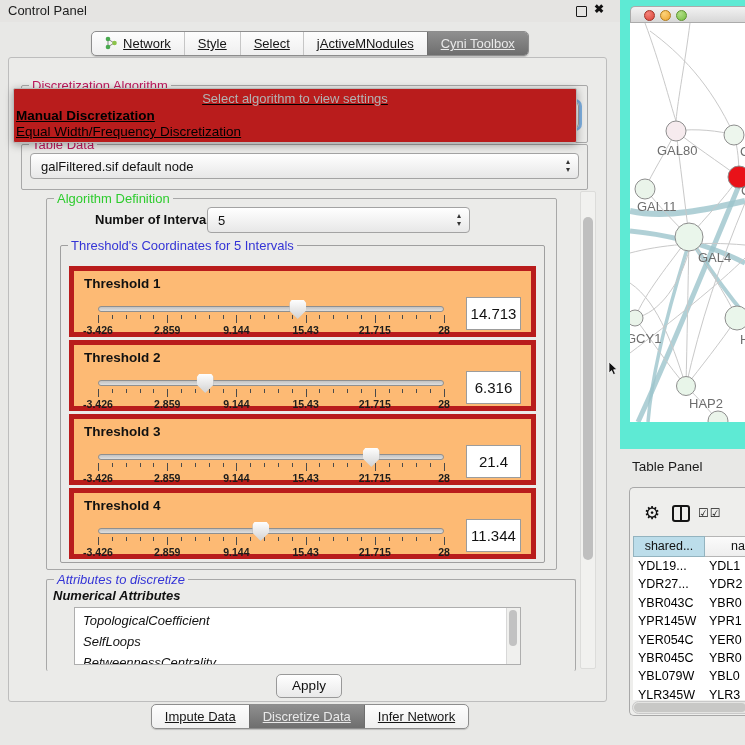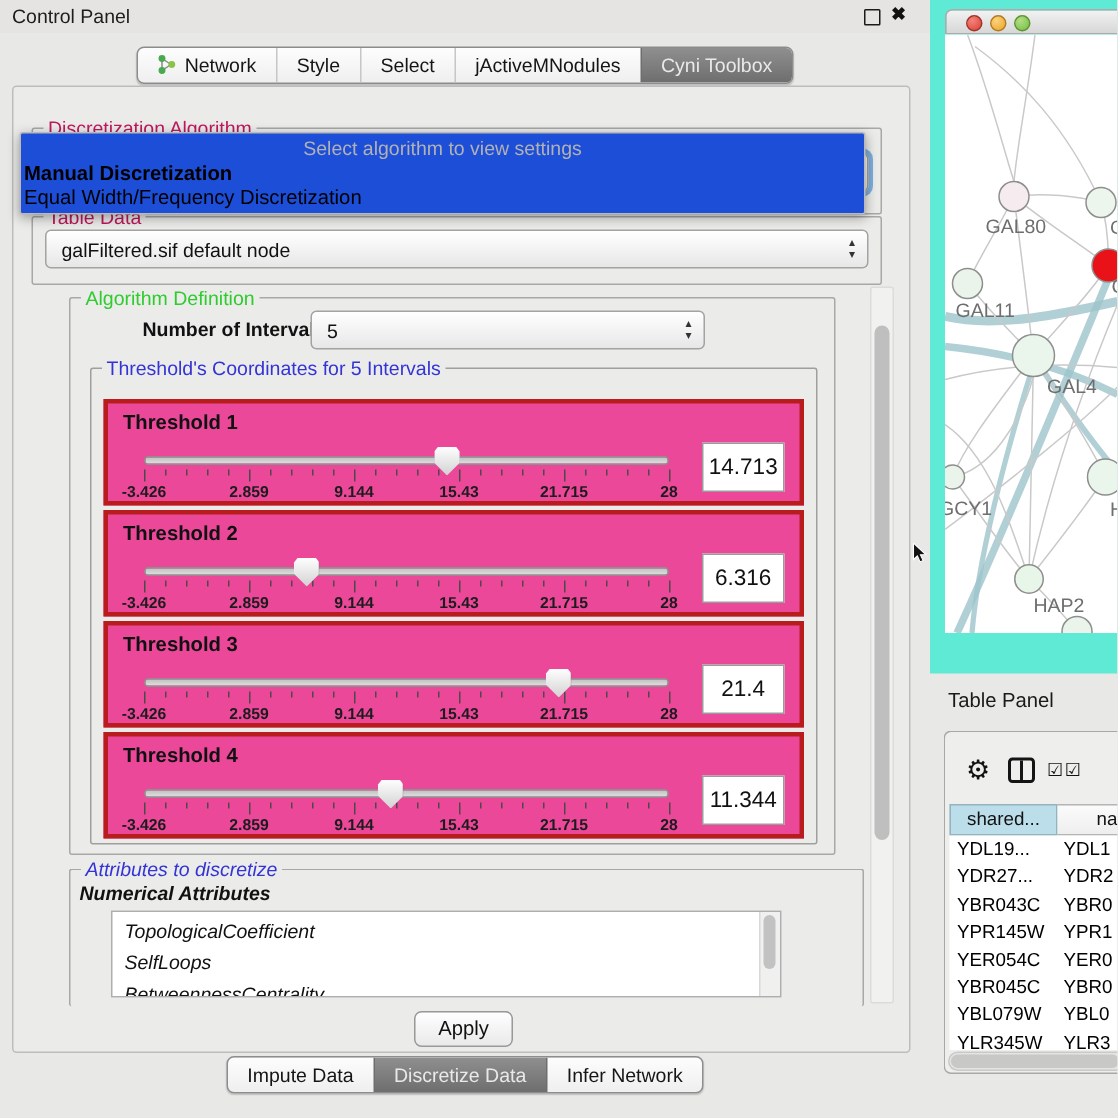--- a/index.html
+++ b/index.html
@@ -9,21 +9,21 @@
 
   
   #cp-titlebar{left:0;top:0;width:620px;height:22px;background:#E5E4E2;}
   #cp-title{left:8px;top:3px;font-size:13px;color:#1d1d1d;}
   #float-btn{left:576px;top:6px;width:9px;height:9px;border:1.5px solid #1a1a1a;border-radius:1px;background:transparent;}
   #close-btn{left:594px;top:2px;font-size:12px;font-weight:bold;color:#111;}
 
   .segbar{display:flex;justify-content:center;}
   #top-tabs{left:0;top:31px;width:620px;}
   .seg{display:flex;border:1px solid #8d8d8d;border-radius:5px;overflow:hidden;background:linear-gradient(#fdfdfd,#efefef);box-shadow:0 1px 1px rgba(0,0,0,.18);}
-  .seg-item{padding:4px 13px;font-size:13px;color:#151515;border-left:1px solid #c6c6c6;display:flex;align-items:flex-start;gap:5px;white-space:nowrap;}
+  .seg-item{padding:4px 13px;font-size:13px;color:#151515;border-left:1px solid #c6c6c6;display:flex;align-items:flex-start;gap:5px;white-space:nowrap;text-decoration:underline;}
   .seg-item:first-child{border-left:none;}
   .seg-item.selected{background:linear-gradient(#8f8f8f,#6e6e6e);color:#e9e9e9;border-left-color:#6e6e6e;}
   .seg-item.selected + .seg-item{border-left-color:#6e6e6e;}
 
   #main-panel{left:8px;top:57px;width:597px;height:643px;background:#EBEBE9;border:1px solid #bdbdbd;border-radius:3px;}
 
   .group{position:absolute;border:1px solid #a8a8a8;border-radius:2px;}
   .group-title{position:absolute;top:-8px;left:7px;background:#EBEBE9;padding:0 3px;font-size:13px;color:#be185d;white-space:nowrap;}
   .group-title.green{color:#2ecc2e;}
   .group-title.blue{color:#3434d6;}
@@ -31,21 +31,21 @@
   .combo{position:absolute;height:26px;border:1px solid #a3a3a3;border-radius:4px;background:linear-gradient(#ffffff,#e7e7e7);font-size:13px;color:#111;line-height:25px;padding-left:10px;box-sizing:border-box;}
   .combo .stepper{position:absolute;right:8px;top:4px;display:flex;flex-direction:column;align-items:center;line-height:8px;font-size:8px;color:#333;}
   .combo.focused{box-shadow:0 0 0 3px rgba(106,163,220,.85);}
 
   
   .vscroll{position:absolute;background:#f1f1ef;border:1px solid #dcdcda;border-radius:2px;}
   .vthumb{position:absolute;left:2px;right:2px;background:#bfbfbf;border-radius:6px;}
 
   
   #threshold-list{position:absolute;left:8px;right:8px;top:20px;display:flex;flex-direction:column;gap:3px;}
-  .th-panel{border:3px solid #b91c1c;background:#ec4899;height:71px;box-sizing:border-box;padding:4px 10px;}
+  .th-panel{border:5px solid #b91c1c;background:#fdba74;height:71px;box-sizing:border-box;padding:4px 10px;}
   .th-label{font-size:13.5px;font-weight:bold;color:#111;margin-top:1px;}
   .th-row{display:flex;align-items:flex-start;margin-top:6px;}
   .slider-area{flex:1;position:relative;height:38px;}
   .track{position:absolute;left:14px;right:10px;top:9px;height:4px;border:1px solid #8f8f8f;border-radius:3px;background:linear-gradient(#c2c2c2,#dedede);}
   .thumb-rail{position:absolute;left:14px;right:10px;top:0;height:0;}
   .thumb{position:absolute;top:3px;width:17px;height:19px;transform:translateX(-50%);
     background:linear-gradient(#fefefe,#d2d2d2);
     clip-path:polygon(14% 0%,86% 0%,100% 16%,100% 55%,50% 100%,0% 55%,0% 16%);
     filter:drop-shadow(0 0 1px #777);}
   .ticks{position:absolute;left:14px;right:10px;top:18px;height:9px;}
@@ -60,21 +60,21 @@
   #attr-list{position:absolute;left:27px;top:27px;width:447px;height:58px;background:#fff;border:1px solid #aeaeae;overflow:hidden;padding-top:2px;box-sizing:border-box;}
   .list-item{font-size:13px;color:#111;line-height:21px;padding-left:8px;white-space:nowrap;}
   #attr-list-scroll{position:absolute;right:0;top:0;bottom:0;width:13px;background:#f0f0ee;border-left:1px solid #d8d8d8;}
   #attr-list-thumb{position:absolute;left:2px;top:2px;width:8px;height:36px;background:#c2c2c2;border-radius:5px;}
 
   #apply-btn{left:267px;top:616px;width:64px;height:22px;border:1px solid #999;border-radius:5px;background:linear-gradient(#ffffff,#e9e9e9);font-size:13.5px;color:#111;text-align:center;line-height:21px;}
 
   #bottom-tabs{left:0;top:704px;width:620px;}
 
   
-  #algo-popup{left:13px;top:88px;width:562px;height:53px;background:#1d4ed8;border:1px solid #b9b9b9;border-radius:2px;box-shadow:0 2px 8px rgba(0,0,0,.35);z-index:50;}
+  #algo-popup{left:13px;top:88px;width:562px;height:53px;background:#b91c1c;border:1px solid #b9b9b9;border-radius:2px;box-shadow:0 2px 8px rgba(0,0,0,.35);z-index:50;text-decoration:underline;}
   #algo-popup .ph{text-align:center;font-size:13px;color:#b2b2b2;line-height:17px;margin-top:1px;}
   #algo-popup .opt1{font-size:13.5px;font-weight:bold;color:#000;line-height:17px;padding-left:2px;}
   #algo-popup .opt2{font-size:13.5px;color:#000;line-height:16px;padding-left:2px;}
 
   
   #net-frame{left:620px;top:0;width:125px;height:449px;background:#5eead4;}
   #net-titlebar{position:absolute;left:10px;top:6px;right:0;height:17px;background:linear-gradient(#f2f2f2,#d7d7d7);border:1px solid #ababab;border-right:none;border-top-left-radius:5px;box-sizing:border-box;}
   .light{position:absolute;top:2.5px;width:11px;height:11px;border-radius:50%;box-sizing:border-box;}
   #light-red{left:13px;background:radial-gradient(circle at 35% 30%,#f4837a,#da4237);border:1px solid #a03328;}
   #light-yellow{left:29px;background:radial-gradient(circle at 35% 30%,#fcd37a,#eda32e);border:1px solid #b27c1c;}

